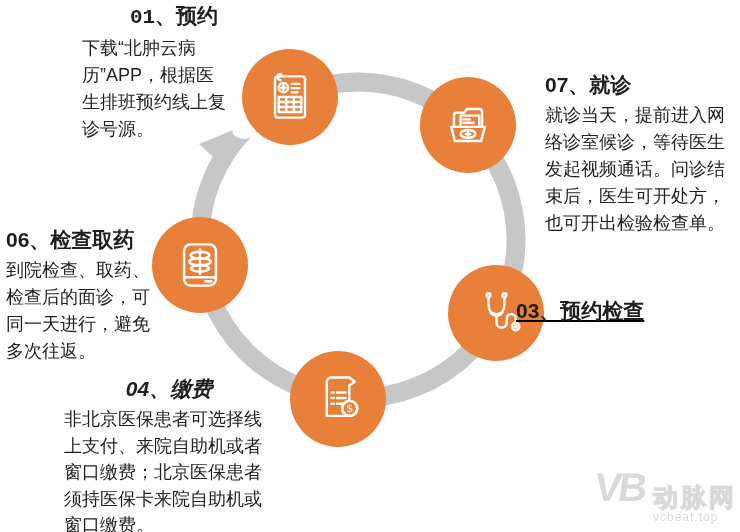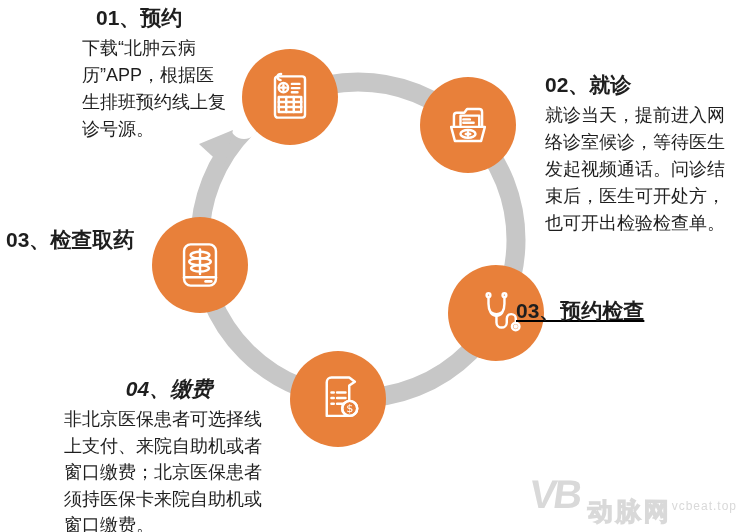--- a/index.html
+++ b/index.html
@@ -16,33 +16,33 @@
               stroke-width:2.6; stroke-linecap:round; stroke-linejoin:round; }
   .node-01 { left:242px; top:49px; }
   .node-02 { left:420px; top:77px; }
   .node-03 { left:448px; top:265px; }
   .node-04 { left:290px; top:351px; }
   .node-05 { left:152px; top:217px; }
   .step { position:absolute; }
   .step-title { font-size:21px; font-weight:bold; color:var(--text); line-height:24px; }
   .step-body  { font-size:18px; color:var(--text); line-height:27px; white-space:pre-line; margin-top:5px; }
   .step-01 { left:82px;  top:6px;   width:170px; }
-  .step-01 .step-title { text-align:left; padding-left:14px; }
+  .step-01 .step-title { text-align:center; padding-left:14px;font-family:Liberation Mono, monospace; }
   .step-02 { left:545px; top:73px;  width:194px; }
   .step-03 { left:516px; top:299px; width:198px; text-align:left;text-decoration:underline; }
   .step-04 { left:64px;  top:377px; width:210px; }
   .step-04 .step-title { text-align:center;font-style:italic; }
   .step-04 .step-body  { line-height:26.5px; }
   .step-05 { left:6px;   top:228px; width:172px; }
   .watermark { position:absolute; right:3px; bottom:8px; display:flex; align-items:center; }
   .wm-logo {
     font-size:40px; font-weight:bold; color:var(--watermark);
     transform:skewX(-8deg); letter-spacing:-3px; line-height:40px; margin-right:8px;
   }
-  .wm-col { display:flex; flex-direction:row;margin-top:36px; }
+  .wm-col { display:flex; flex-direction:column;margin-top:36px; }
   .wm-name {
     font-size:25px; font-weight:bold; letter-spacing:3px; line-height:25px;
     color:#f4f4f4; -webkit-text-stroke:1.2px var(--watermark);
   }
   .wm-url { font-size:12px; color:var(--watermark); letter-spacing:1px; }
 </style>
 </head>
 <body>
 
 <div class="canvas">
@@ -112,21 +112,21 @@
 
   <div class="step step-01">
     <div class="step-title">01、预约</div>
     <div class="step-body">下载“北肿云病
 历”APP，根据医
 生排班预约线上复
 诊号源。</div>
   </div>
 
   <div class="step step-02">
-    <div class="step-title">02、就诊</div>
+    <div class="step-title">07、就诊</div>
     <div class="step-body">就诊当天，提前进入网
 络诊室候诊，等待医生
 发起视频通话。问诊结
 束后，医生可开处方，
 也可开出检验检查单。</div>
   </div>
 
   <div class="step step-03">
     <div class="step-title">03、预约检查</div>
   </div>
@@ -134,21 +134,25 @@
   <div class="step step-04">
     <div class="step-title">04、缴费</div>
     <div class="step-body">非北京医保患者可选择线
 上支付、来院自助机或者
 窗口缴费；北京医保患者
 须持医保卡来院自助机或
 窗口缴费。</div>
   </div>
 
   <div class="step step-05">
-    <div class="step-title">03、检查取药</div>
+    <div class="step-title">06、检查取药</div>
+    <div class="step-body">到院检查、取药、
+检查后的面诊，可
+同一天进行，避免
+多次往返。</div>
   </div>
 
   <div class="watermark">
     <div class="wm-logo">VB</div>
     <div class="wm-col">
       <div class="wm-name">动脉网</div>
       <div class="wm-url">vcbeat.top</div>
     </div>
   </div>
 

